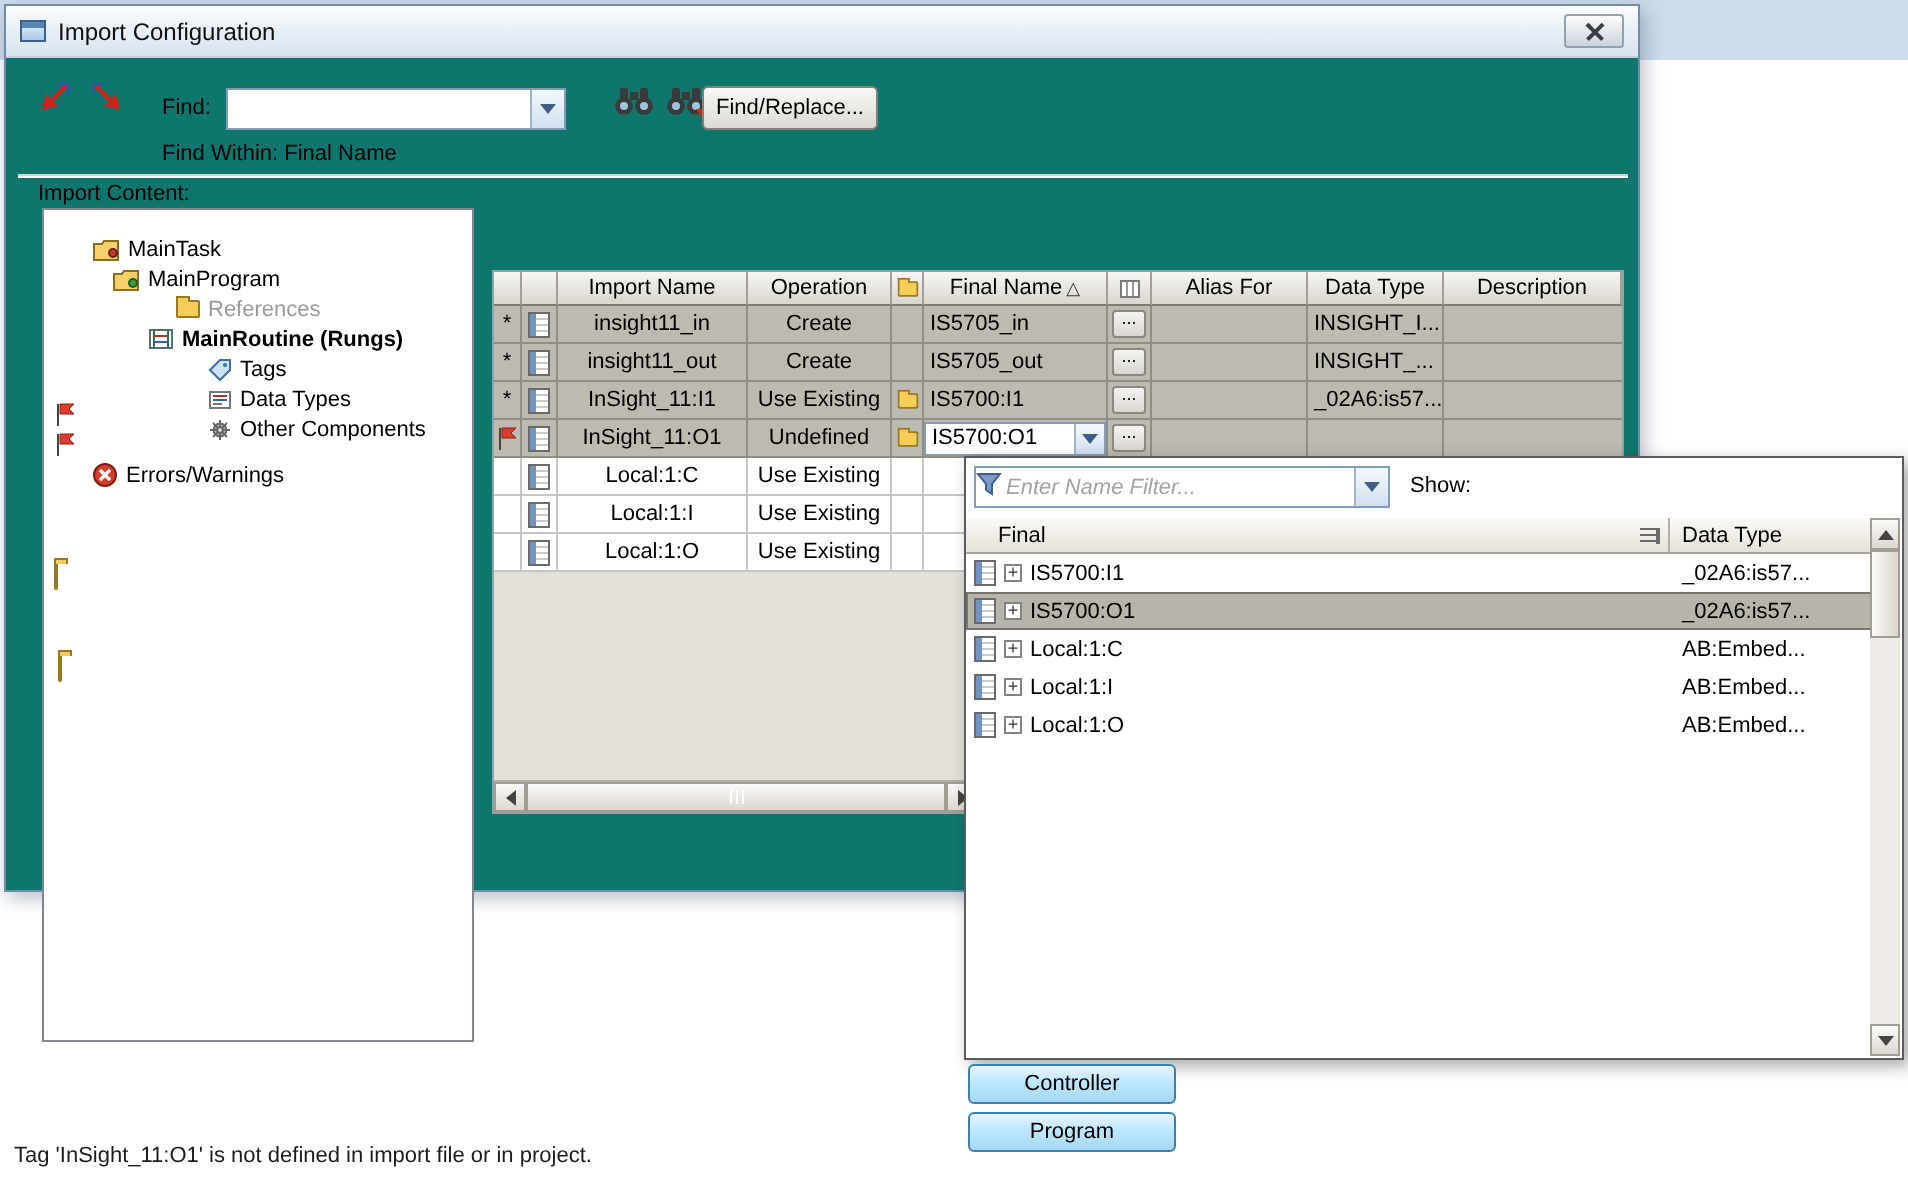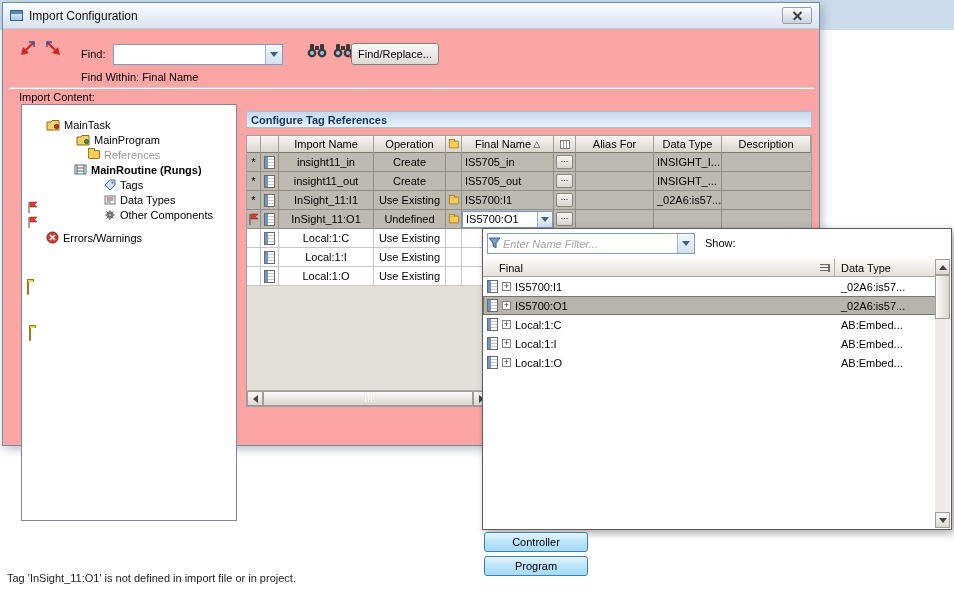--- a/index.html
+++ b/index.html
@@ -2,21 +2,21 @@
 <html><head>
 <meta charset="utf-8">
 <style>
   *{margin:0;padding:0;box-sizing:border-box}
   html,body{width:954px;height:601px}
   body{position:relative;overflow:hidden;background:#fff;font-family:"Liberation Sans",sans-serif;font-size:11px;color:#000}
 
   #top-band{position:absolute;left:0;top:0;width:100%;height:30px;background:#cddcea}
 
   
-  #dialog{position:absolute;left:2px;top:2px;width:818px;height:444px;background:#fca5a5;
+  #dialog{position:absolute;left:2px;top:2px;width:818px;height:444px;background:#0f766e;
           border:1px solid #708cab;box-shadow:2px 3px 9px rgba(50,70,100,.35)}
   #titlebar{position:absolute;left:0;top:0;right:0;height:26px;
             background:linear-gradient(#fbfdfe,#e8eff6 48%,#d9e4ef);border-bottom:1px solid #c2cedb;
             display:flex;align-items:center;gap:6px;padding:0 7px}
   #app-icon{width:13px;height:11px;border:1px solid #39618f;background:linear-gradient(#e8f2fb,#aac8e4);position:relative}
   #app-icon::before{content:"";position:absolute;left:0;top:0;right:0;height:3px;background:#5b87b5}
   #title-text{font-size:12px;color:#101010}
   #close-btn{position:absolute;right:7px;top:4px;width:30px;height:17px;border:1px solid #93a0af;border-radius:2px;
              background:linear-gradient(#fdfdfd,#e4e8ed 50%,#ccd3dc);display:flex;align-items:center;justify-content:center;cursor:default}
   .x-icon{position:relative;width:11px;height:9px}
@@ -40,21 +40,21 @@
   .win-btn{background:linear-gradient(#f8f8f7,#dddad4);border:1px solid #848076;border-radius:3px;
            display:flex;align-items:center;justify-content:center;font:inherit}
   #find-replace-btn{position:absolute;left:348px;top:40px;width:88px;height:22px}
   #find-within{position:absolute;left:78px;top:68px}
   #toolbar-sep{position:absolute;left:6px;top:84px;width:805px;height:2px;border-top:1px solid #d5d2cb;border-bottom:1px solid #fff}
 
   
   #import-label{position:absolute;left:16px;top:88px}
   #tree-panel{position:absolute;left:18px;top:101px;width:216px;height:417px;background:#fff;border:1px solid #82878f;padding-top:12px;overflow:hidden}
   .tree-row{display:flex;align-items:center;gap:4px;height:15px;white-space:nowrap}
-  .ind1{padding-left:24px}.ind2{padding-left:54px}.ind3{padding-left:52px}.ind4{padding-left:66px}.ind5{padding-left:82px}
+  .ind1{padding-left:24px}.ind2{padding-left:34px}.ind3{padding-left:52px}.ind4{padding-left:66px}.ind5{padding-left:82px}
   .muted{color:#9a9a9a}
   .bold{font-weight:bold}
   #errors-row{margin-top:8px}
   .gutter{position:absolute;left:5px}
   .folder-icon{width:12px;height:9px;background:#f5cd58;border:1px solid #99791f;border-radius:1px;position:relative;flex:0 0 auto}
   .folder-icon::before{content:"";position:absolute;left:-1px;top:-3px;width:5px;height:2px;background:#f5cd58;border:1px solid #99791f;border-bottom:none}
   .folder-icon.mini{transform:scale(.85)}
 
   
   #ctr-header{position:absolute;left:243px;top:108px;width:566px;height:17px;
@@ -262,21 +262,20 @@
         </svg>
     </span>
     <span class="gutter" style="top:111px">
       <svg width="11" height="13" viewBox="0 0 11 13">
           <line x1="2" y1="1" x2="2" y2="12" stroke="#444"></line>
           <path d="M3 1h7L7.5 3.5 10 6H3z" fill="#e03a2f" stroke="#8a1f14" stroke-width="0.5"></path>
         </svg>
     </span>
   </div>
 
-  <div id="ctr-header">Configure Tag References</div>
 
   <div id="table-box">
     <div id="grid">
       <div class="g-row g-head">
         <div class="cell c0"></div>
         <div class="cell c1"></div>
         <div class="cell c2">Import Name</div>
         <div class="cell c3">Operation</div>
         <div class="cell c4">
             <span class="folder-icon mini"></span>

